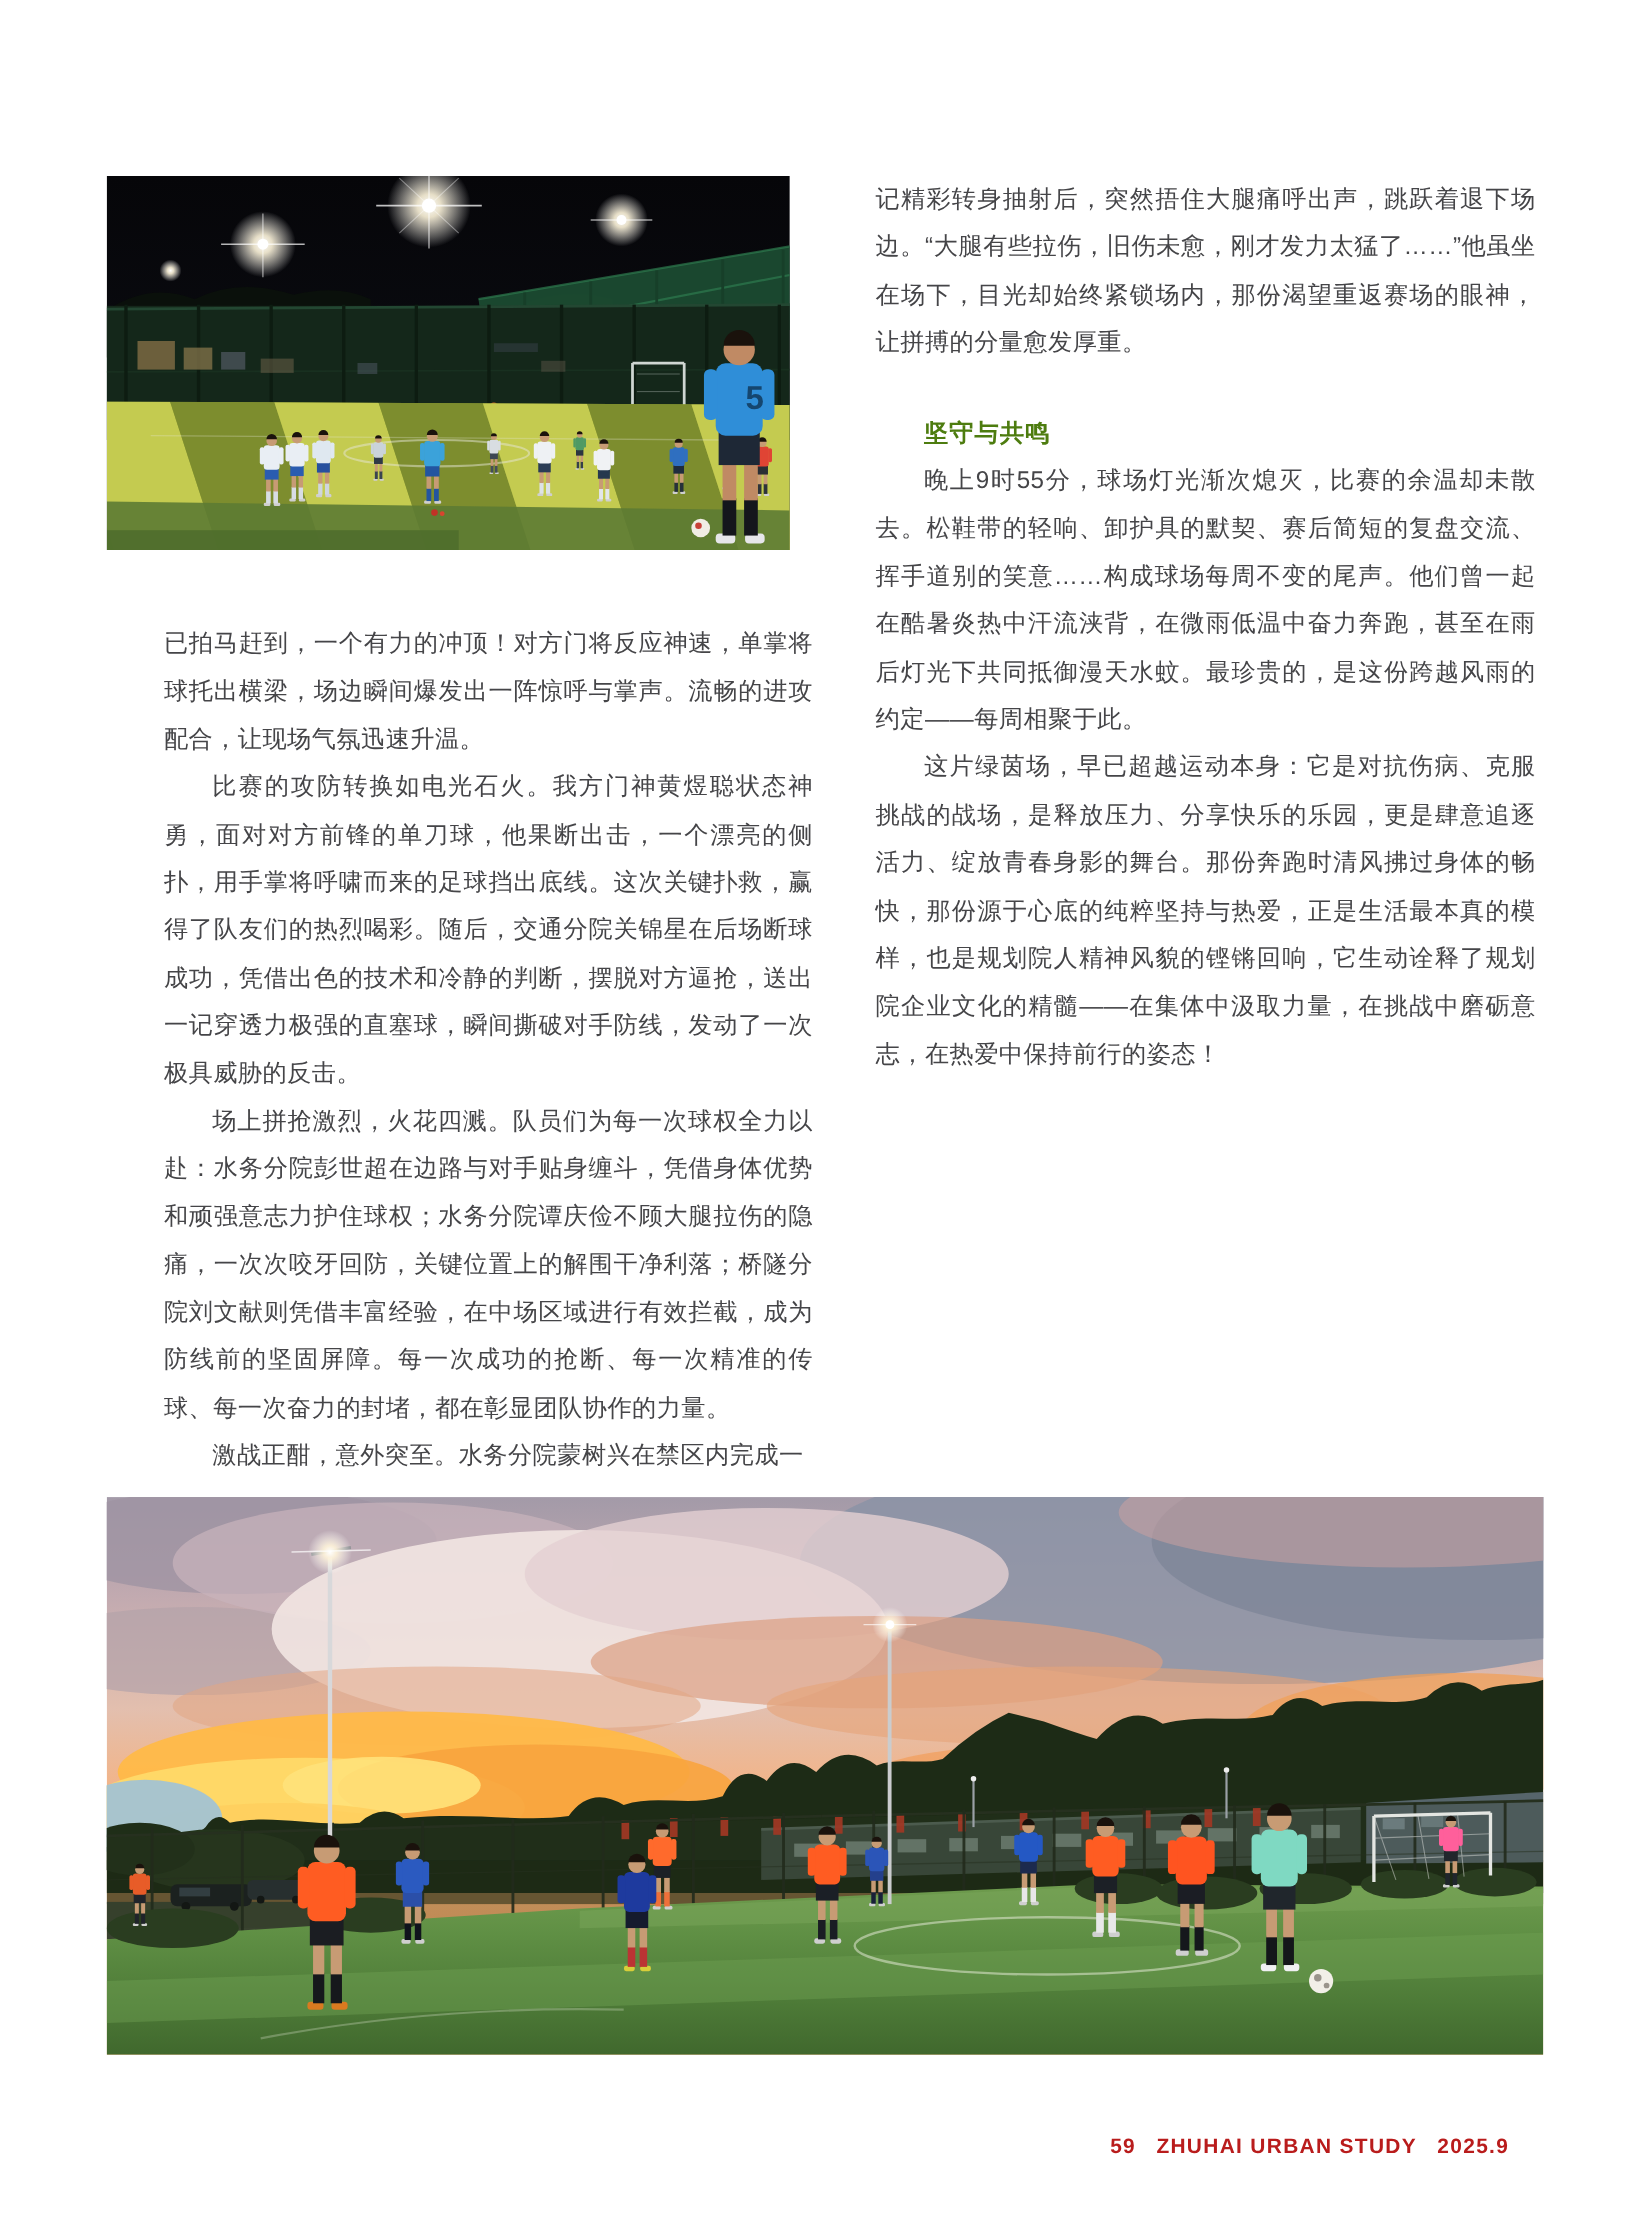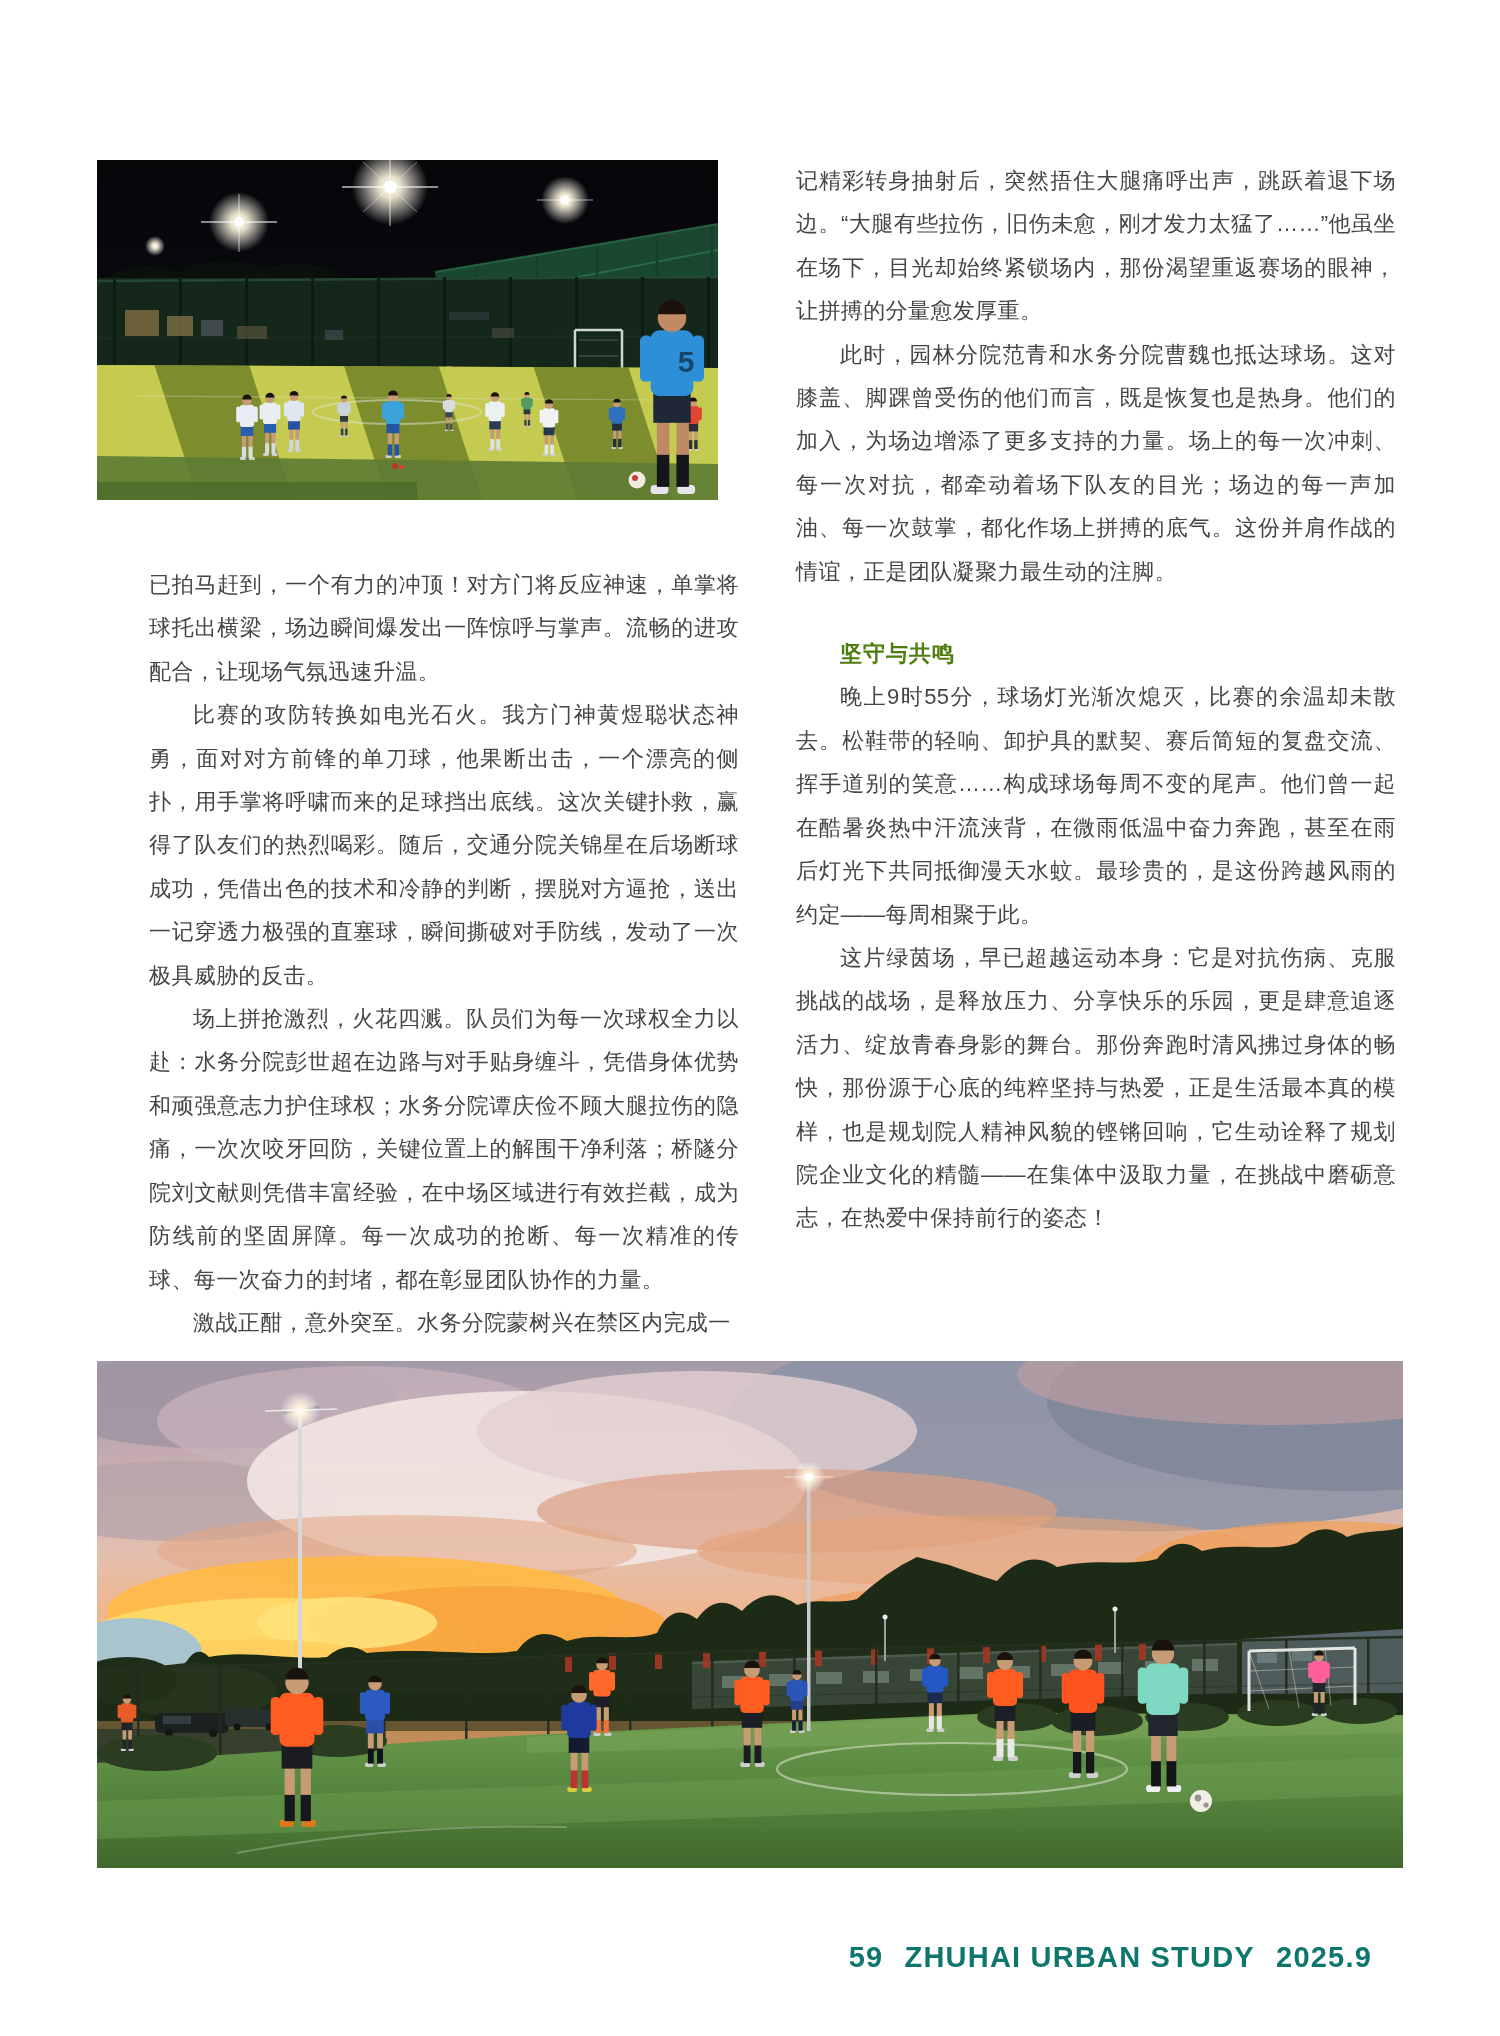--- a/index.html
+++ b/index.html
@@ -21,21 +21,21 @@
   .col p{margin:0;text-indent:2em;}
   .col p.noindent{text-indent:0;}
   #left-col{left:127px;top:563px;width:590px;margin-left:22px;}
   #right-col{left:796px;top:159px;width:600px;}
   .section-heading{
     font-size:22px;font-weight:bold;color:#4d7c0f;
     margin:39px 0 0 0;text-indent:2em;line-height:43.4px;letter-spacing:1px;
   }
   #page-footer{
     position:absolute;top:1941px;right:128px;
-    font-size:29px;font-weight:bold;color:#0f766e;letter-spacing:1.2px;
+    font-size:19px;font-weight:bold;color:#b91c1c;letter-spacing:1.2px;
     white-space:nowrap;
   }
   #page-footer .sep{display:inline-block;width:12px;}
 </style>
 </head>
 <body>
 
 <div class="page">
 
   <figure class="photo" id="top-photo">
@@ -331,21 +331,20 @@
 
   <section class="col" id="left-col">
     <p class="noindent">已拍马赶到，一个有力的冲顶！对方门将反应神速，单掌将球托出横梁，场边瞬间爆发出一阵惊呼与掌声。流畅的进攻配合，让现场气氛迅速升温。</p>
     <p>比赛的攻防转换如电光石火。我方门神黄煜聪状态神勇，面对对方前锋的单刀球，他果断出击，一个漂亮的侧扑，用手掌将呼啸而来的足球挡出底线。这次关键扑救，赢得了队友们的热烈喝彩。随后，交通分院关锦星在后场断球成功，凭借出色的技术和冷静的判断，摆脱对方逼抢，送出一记穿透力极强的直塞球，瞬间撕破对手防线，发动了一次极具威胁的反击。</p>
     <p>场上拼抢激烈，火花四溅。队员们为每一次球权全力以赴：水务分院彭世超在边路与对手贴身缠斗，凭借身体优势和顽强意志力护住球权；水务分院谭庆俭不顾大腿拉伤的隐痛，一次次咬牙回防，关键位置上的解围干净利落；桥隧分院刘文献则凭借丰富经验，在中场区域进行有效拦截，成为防线前的坚固屏障。每一次成功的抢断、每一次精准的传球、每一次奋力的封堵，都在彰显团队协作的力量。</p>
     <p>激战正酣，意外突至。水务分院蒙树兴在禁区内完成一</p>
   </section>
 
   <section class="col" id="right-col">
     <p class="noindent">记精彩转身抽射后，突然捂住大腿痛呼出声，跳跃着退下场边。“大腿有些拉伤，旧伤未愈，刚才发力太猛了……”他虽坐在场下，目光却始终紧锁场内，那份渴望重返赛场的眼神，让拼搏的分量愈发厚重。</p>
-    <p>此时，园林分院范青和水务分院曹魏也抵达球场。这对膝盖、脚踝曾受伤的他们而言，既是恢复也是热身。他们的加入，为场边增添了更多支持的力量。场上的每一次冲刺、每一次对抗，都牵动着场下队友的目光；场边的每一声加油、每一次鼓掌，都化作场上拼搏的底气。这份并肩作战的情谊，正是团队凝聚力最生动的注脚。</p>
     <h3 class="section-heading">坚守与共鸣</h3>
     <p>晚上9时55分，球场灯光渐次熄灭，比赛的余温却未散去。松鞋带的轻响、卸护具的默契、赛后简短的复盘交流、挥手道别的笑意……构成球场每周不变的尾声。他们曾一起在酷暑炎热中汗流浃背，在微雨低温中奋力奔跑，甚至在雨后灯光下共同抵御漫天水蚊。最珍贵的，是这份跨越风雨的约定——每周相聚于此。</p>
     <p>这片绿茵场，早已超越运动本身：它是对抗伤病、克服挑战的战场，是释放压力、分享快乐的乐园，更是肆意追逐活力、绽放青春身影的舞台。那份奔跑时清风拂过身体的畅快，那份源于心底的纯粹坚持与热爱，正是生活最本真的模样，也是规划院人精神风貌的铿锵回响，它生动诠释了规划院企业文化的精髓——在集体中汲取力量，在挑战中磨砺意志，在热爱中保持前行的姿态！</p>
   </section>
 
   <figure class="photo" id="bottom-photo">
     <svg viewBox="0 0 1306 507" width="1306" height="507" preserveAspectRatio="none">
       <defs>
         <linearGradient id="ssky" x1="0" y1="0" x2="0" y2="1">
           <stop offset="0" stop-color="#a39aa8"></stop>

